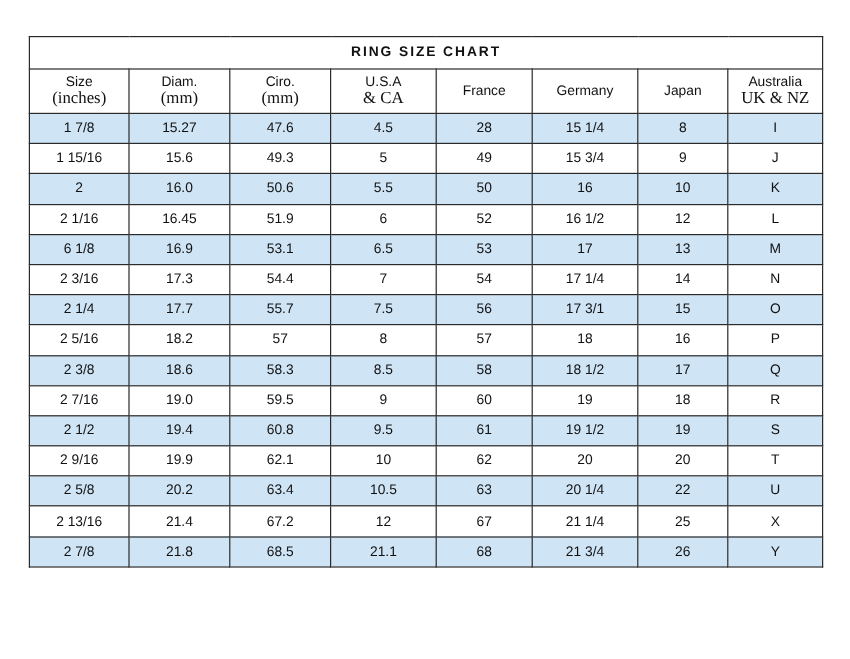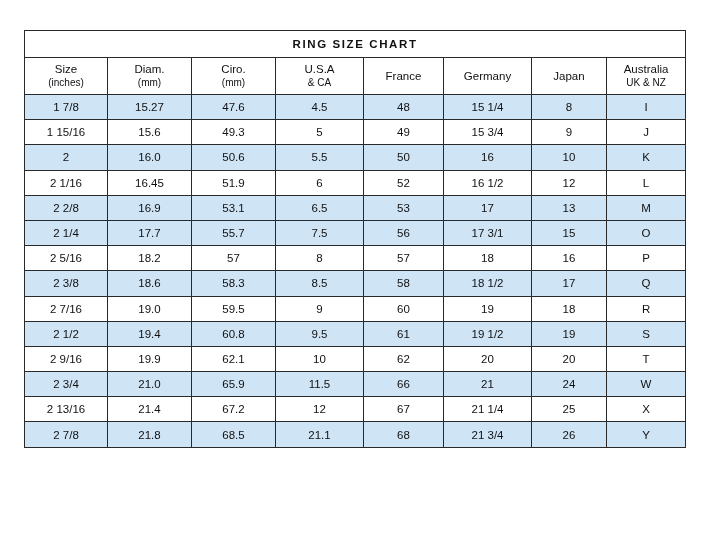--- a/index.html
+++ b/index.html
@@ -50,21 +50,22 @@
   }
   .head-cell {
     height: 36px;
     font-size: 11.5px;
     line-height: 13px;
     font-weight: normal;
     background: #ffffff;
   }
   .head-cell .sub {
     display: block;
-    font-size: 10px;
+    font-size: 14px;
+    font-family: Liberation Serif, serif;
   }
   tbody tr td {
     height: 24.2px;
   }
   tr.shade td {
     background: #cfe4f5;
   }
   tr.plain td {
     background: #ffffff;
   }
@@ -132,21 +133,21 @@
             <span class="sub">UK &amp; NZ</span>
           </th>
         </tr>
       </thead>
       <tbody id="table-body">
           <tr class="shade">
             <td>1 7/8</td>
             <td>15.27</td>
             <td>47.6</td>
             <td>4.5</td>
-            <td>48</td>
+            <td>28</td>
             <td>15 1/4</td>
             <td>8</td>
             <td>I</td>
           </tr>
           <tr class="plain">
             <td>1 15/16</td>
             <td>15.6</td>
             <td>49.3</td>
             <td>5</td>
             <td>49</td>
@@ -168,28 +169,38 @@
             <td>2 1/16</td>
             <td>16.45</td>
             <td>51.9</td>
             <td>6</td>
             <td>52</td>
             <td>16 1/2</td>
             <td>12</td>
             <td>L</td>
           </tr>
           <tr class="shade">
-            <td>2 2/8</td>
+            <td>6 1/8</td>
             <td>16.9</td>
             <td>53.1</td>
             <td>6.5</td>
             <td>53</td>
             <td>17</td>
             <td>13</td>
             <td>M</td>
+          </tr>
+          <tr class="plain">
+            <td>2 3/16</td>
+            <td>17.3</td>
+            <td>54.4</td>
+            <td>7</td>
+            <td>54</td>
+            <td>17 1/4</td>
+            <td>14</td>
+            <td>N</td>
           </tr>
           <tr class="shade">
             <td>2 1/4</td>
             <td>17.7</td>
             <td>55.7</td>
             <td>7.5</td>
             <td>56</td>
             <td>17 3/1</td>
             <td>15</td>
             <td>O</td>
@@ -238,28 +249,28 @@
             <td>2 9/16</td>
             <td>19.9</td>
             <td>62.1</td>
             <td>10</td>
             <td>62</td>
             <td>20</td>
             <td>20</td>
             <td>T</td>
           </tr>
           <tr class="shade">
-            <td>2 3/4</td>
-            <td>21.0</td>
-            <td>65.9</td>
-            <td>11.5</td>
-            <td>66</td>
-            <td>21</td>
-            <td>24</td>
-            <td>W</td>
+            <td>2 5/8</td>
+            <td>20.2</td>
+            <td>63.4</td>
+            <td>10.5</td>
+            <td>63</td>
+            <td>20 1/4</td>
+            <td>22</td>
+            <td>U</td>
           </tr>
           <tr class="plain">
             <td>2 13/16</td>
             <td>21.4</td>
             <td>67.2</td>
             <td>12</td>
             <td>67</td>
             <td>21 1/4</td>
             <td>25</td>
             <td>X</td>

